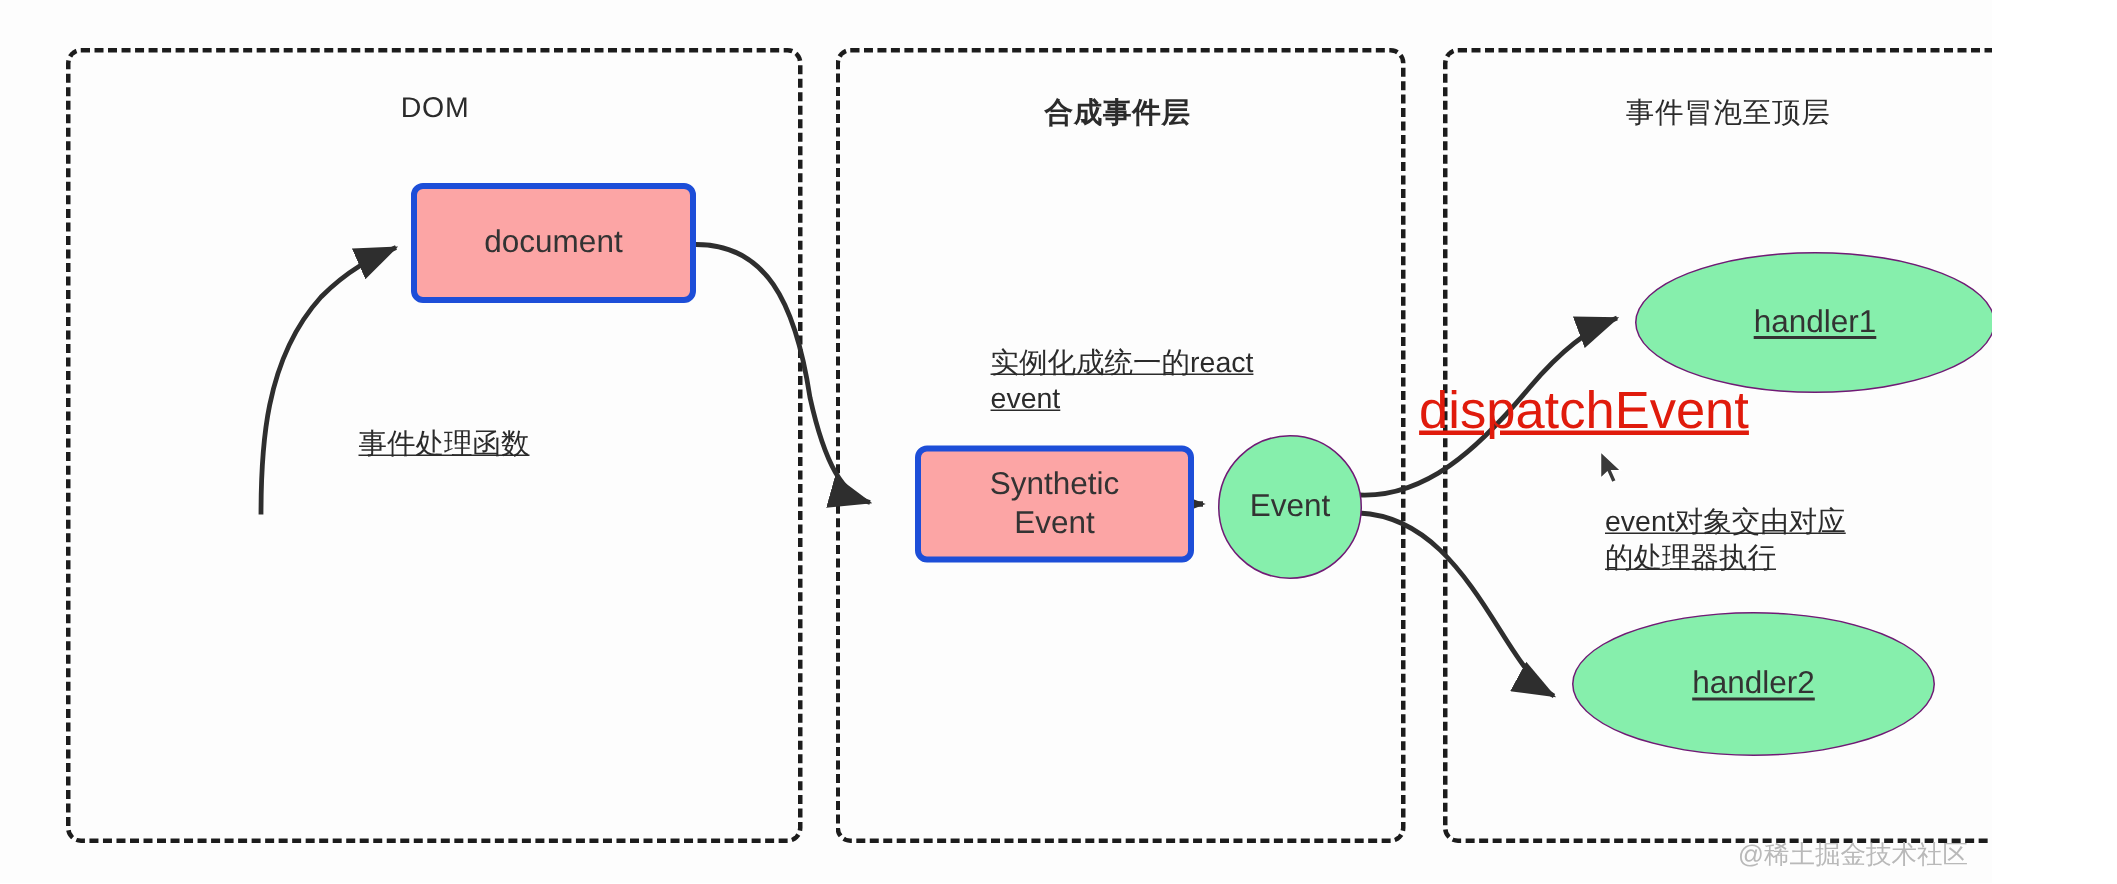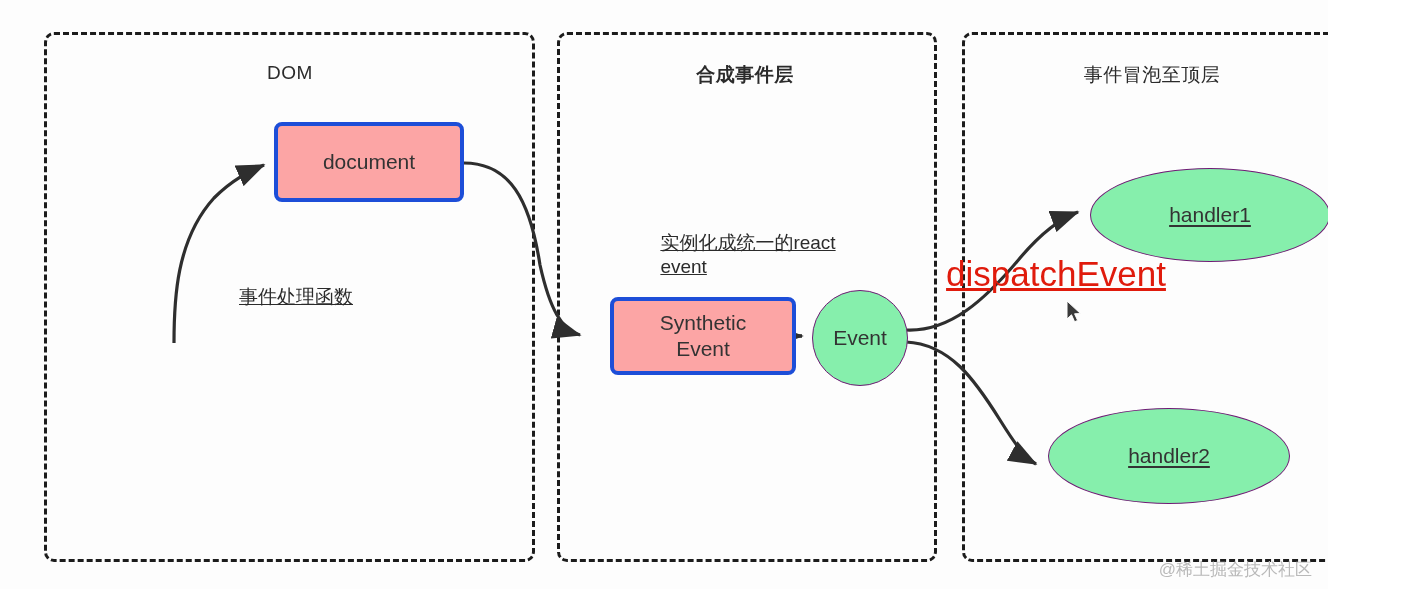--- a/index.html
+++ b/index.html
@@ -153,20 +153,21 @@
     <span>handler2</span>
   </div>
 
   <div class="annotation" style="left:296px; top:285px;">事件处理函数</div>
 
   <div class="annotation" style="left:748px; top:231px;">实例化成统一的react
 event</div>
 
   <div class="annotation red" style="left:1056px; top:252px;">dispatchEvent</div>
 
+  <div class="annotation" style="left:1156px; top:337px;">event对象交由对应的处理器执行</div>
 
   <svg class="cursor" style="left:1066px; top:300px;" viewBox="0 0 18 24" xmlns="http://www.w3.org/2000/svg">
     <polygon points="1,1 1,19 5.5,14.8 8.6,21.8 11.6,20.4 8.6,13.8 14.5,13.6" fill="#3a3a3a" stroke="#ffffff" stroke-width="1"></polygon>
   </svg>
 
   <div class="watermark">@稀土掘金技术社区</div>
 
 </div>
 
 </body></html>

